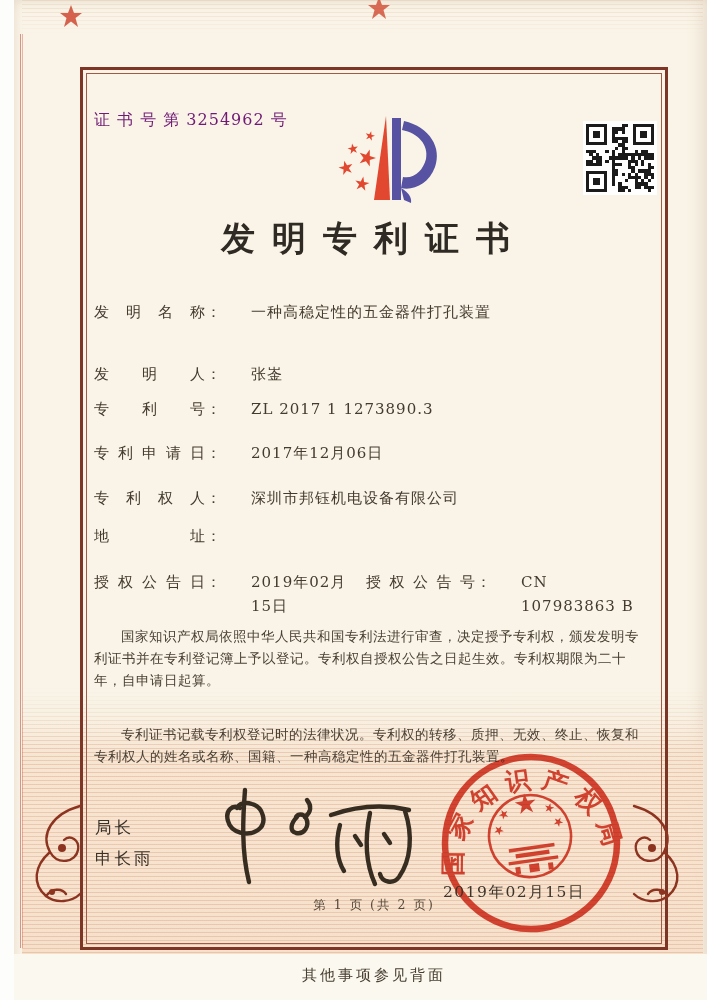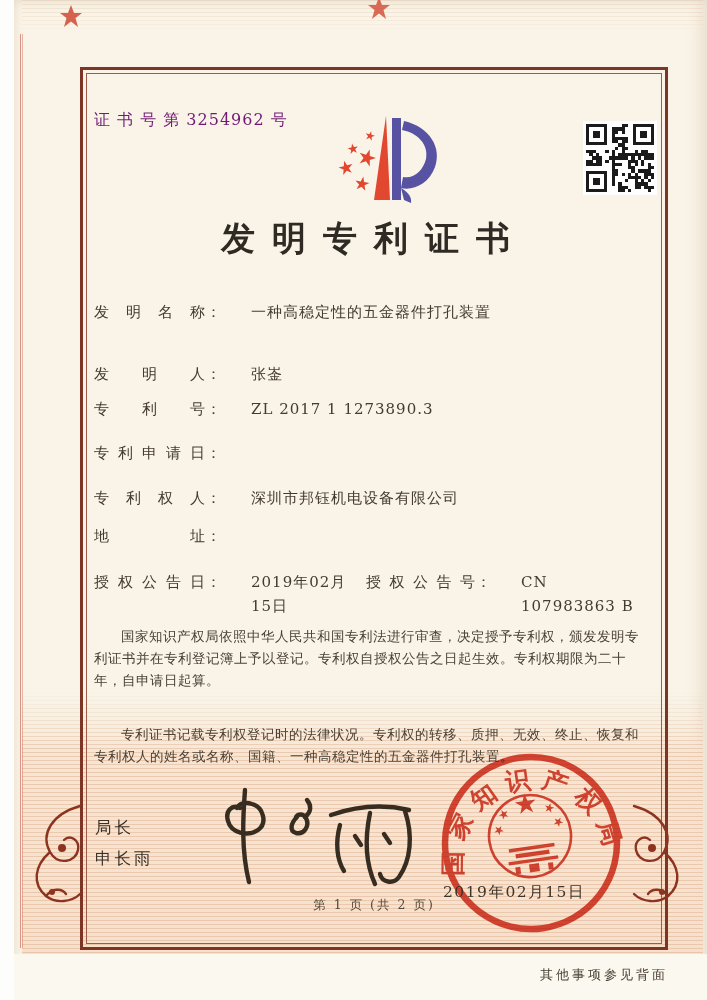--- a/index.html
+++ b/index.html
@@ -88,21 +88,21 @@
   .bureau { position:absolute; left:95px; top:812px; z-index:5; font-size:16.5px; color:#3a3128; letter-spacing:3px; line-height:31px; }
   .sig { position:absolute; left:212px; top:780px; z-index:5; }
   
   .seal { position:absolute; left:436px; top:748px; z-index:4; opacity:.92; mix-blend-mode:multiply; }
   .seal-date {
     position:absolute; left:443px; top:882px; z-index:6;
     font-size:15.5px; color:#3e342a; letter-spacing:1.5px; white-space:nowrap;
   }
   
   .page-num { position:absolute; left:80px; width:588px; top:897px; text-align:center; z-index:5; font-size:12.5px; color:#57483a; letter-spacing:2px; }
-  .back-note { position:absolute; left:80px; width:588px; top:966px; text-align:right; z-index:5; font-size:13px; color:#473d30; letter-spacing:3px; }
+  .back-note { position:absolute; left:80px; width:588px; top:966px; text-align:center; z-index:5; font-size:15px; color:#473d30; letter-spacing:3px; }
   
   .orn { position:absolute; z-index:4; }
   .orn-tl { left:58px; top:4px; } .orn-tc { left:366px; top:-4px; }
   .corner-l { left:22px; top:800px; } .corner-r { left:628px; top:800px; transform:scaleX(-1); }
 </style>
 </head>
 <body>
 
 <div class="paper"></div>
 <div class="texture-top"></div>
@@ -310,20 +310,21 @@
   <span class="fvalue">张崟</span>
 </div>
 <div class="frow r3">
   <span class="flabel">专利号</span>
     <span class="fcolon">：</span>
   <span class="fvalue">ZL 2017 1 1273890.3</span>
 </div>
 <div class="frow r4">
   <span class="flabel">专利申请日</span>
     <span class="fcolon">：</span>
+  <span class="fvalue">2017年12月06日</span>
 </div>
 <div class="frow r5">
   <span class="flabel">专利权人</span>
     <span class="fcolon">：</span>
   <span class="fvalue">深圳市邦钰机电设备有限公司</span>
 </div>
 <div class="frow r6">
   <span class="flabel">地址</span>
     <span class="fcolon">：</span>
 </div>

